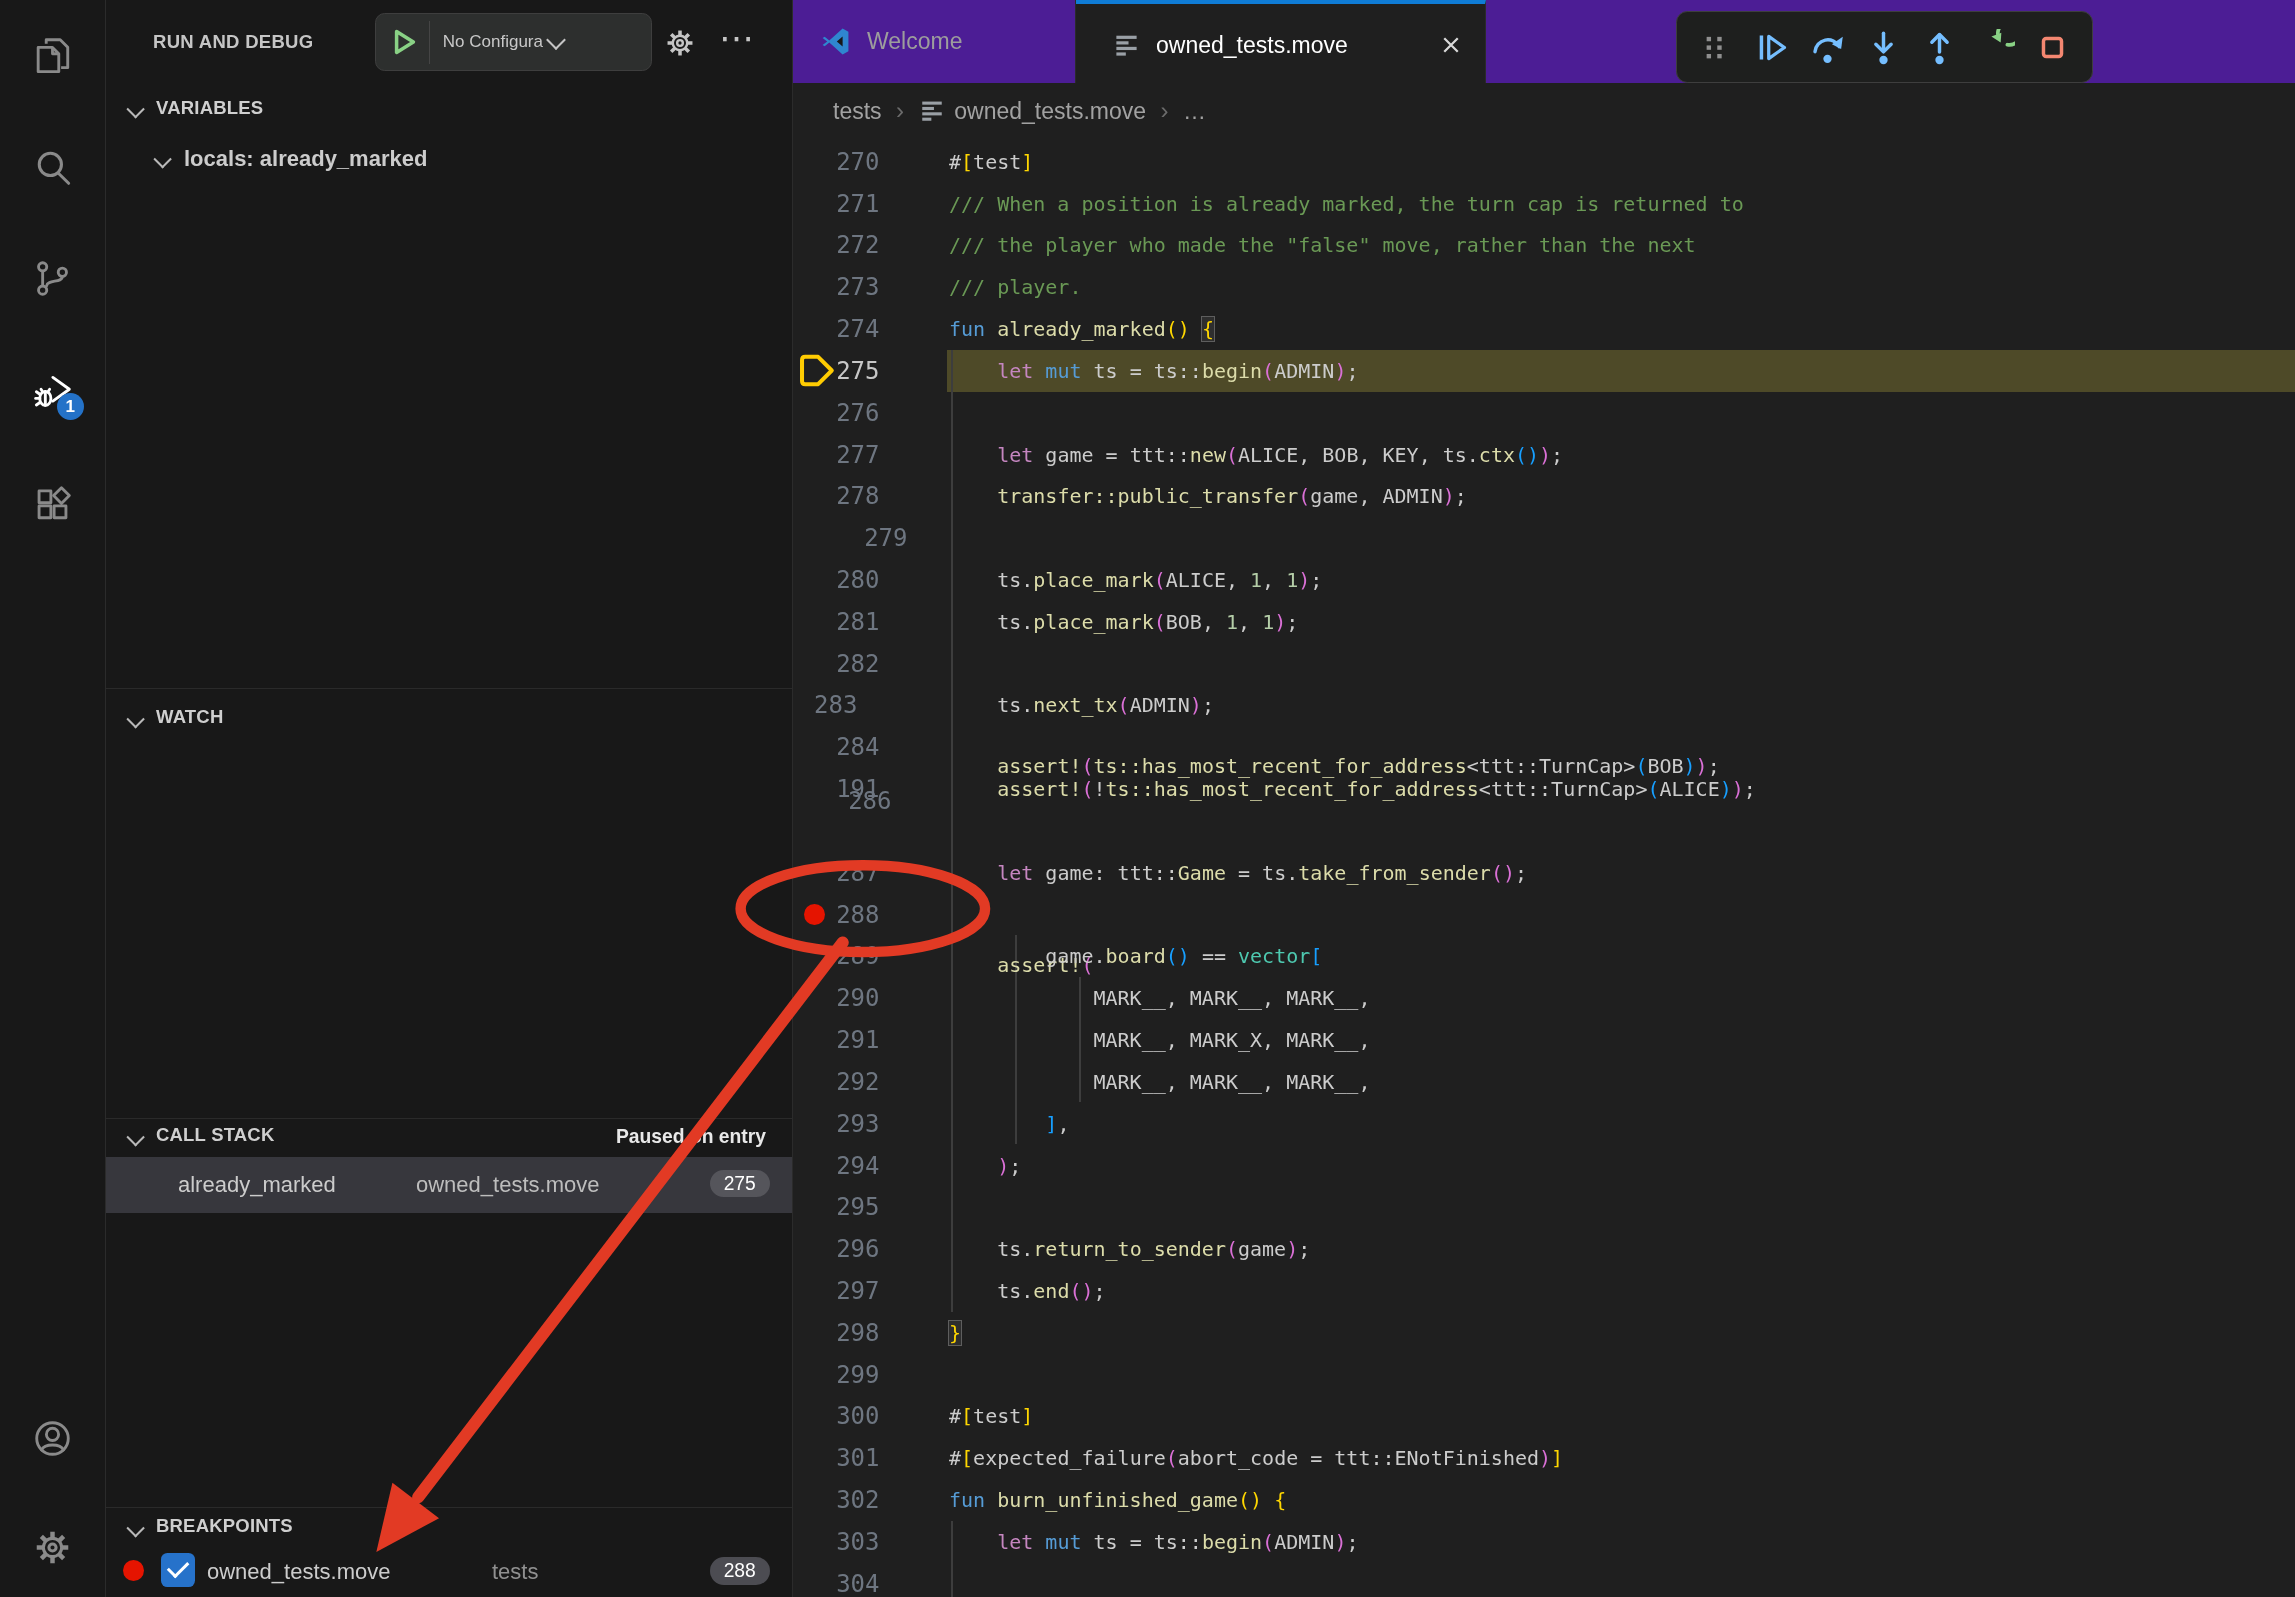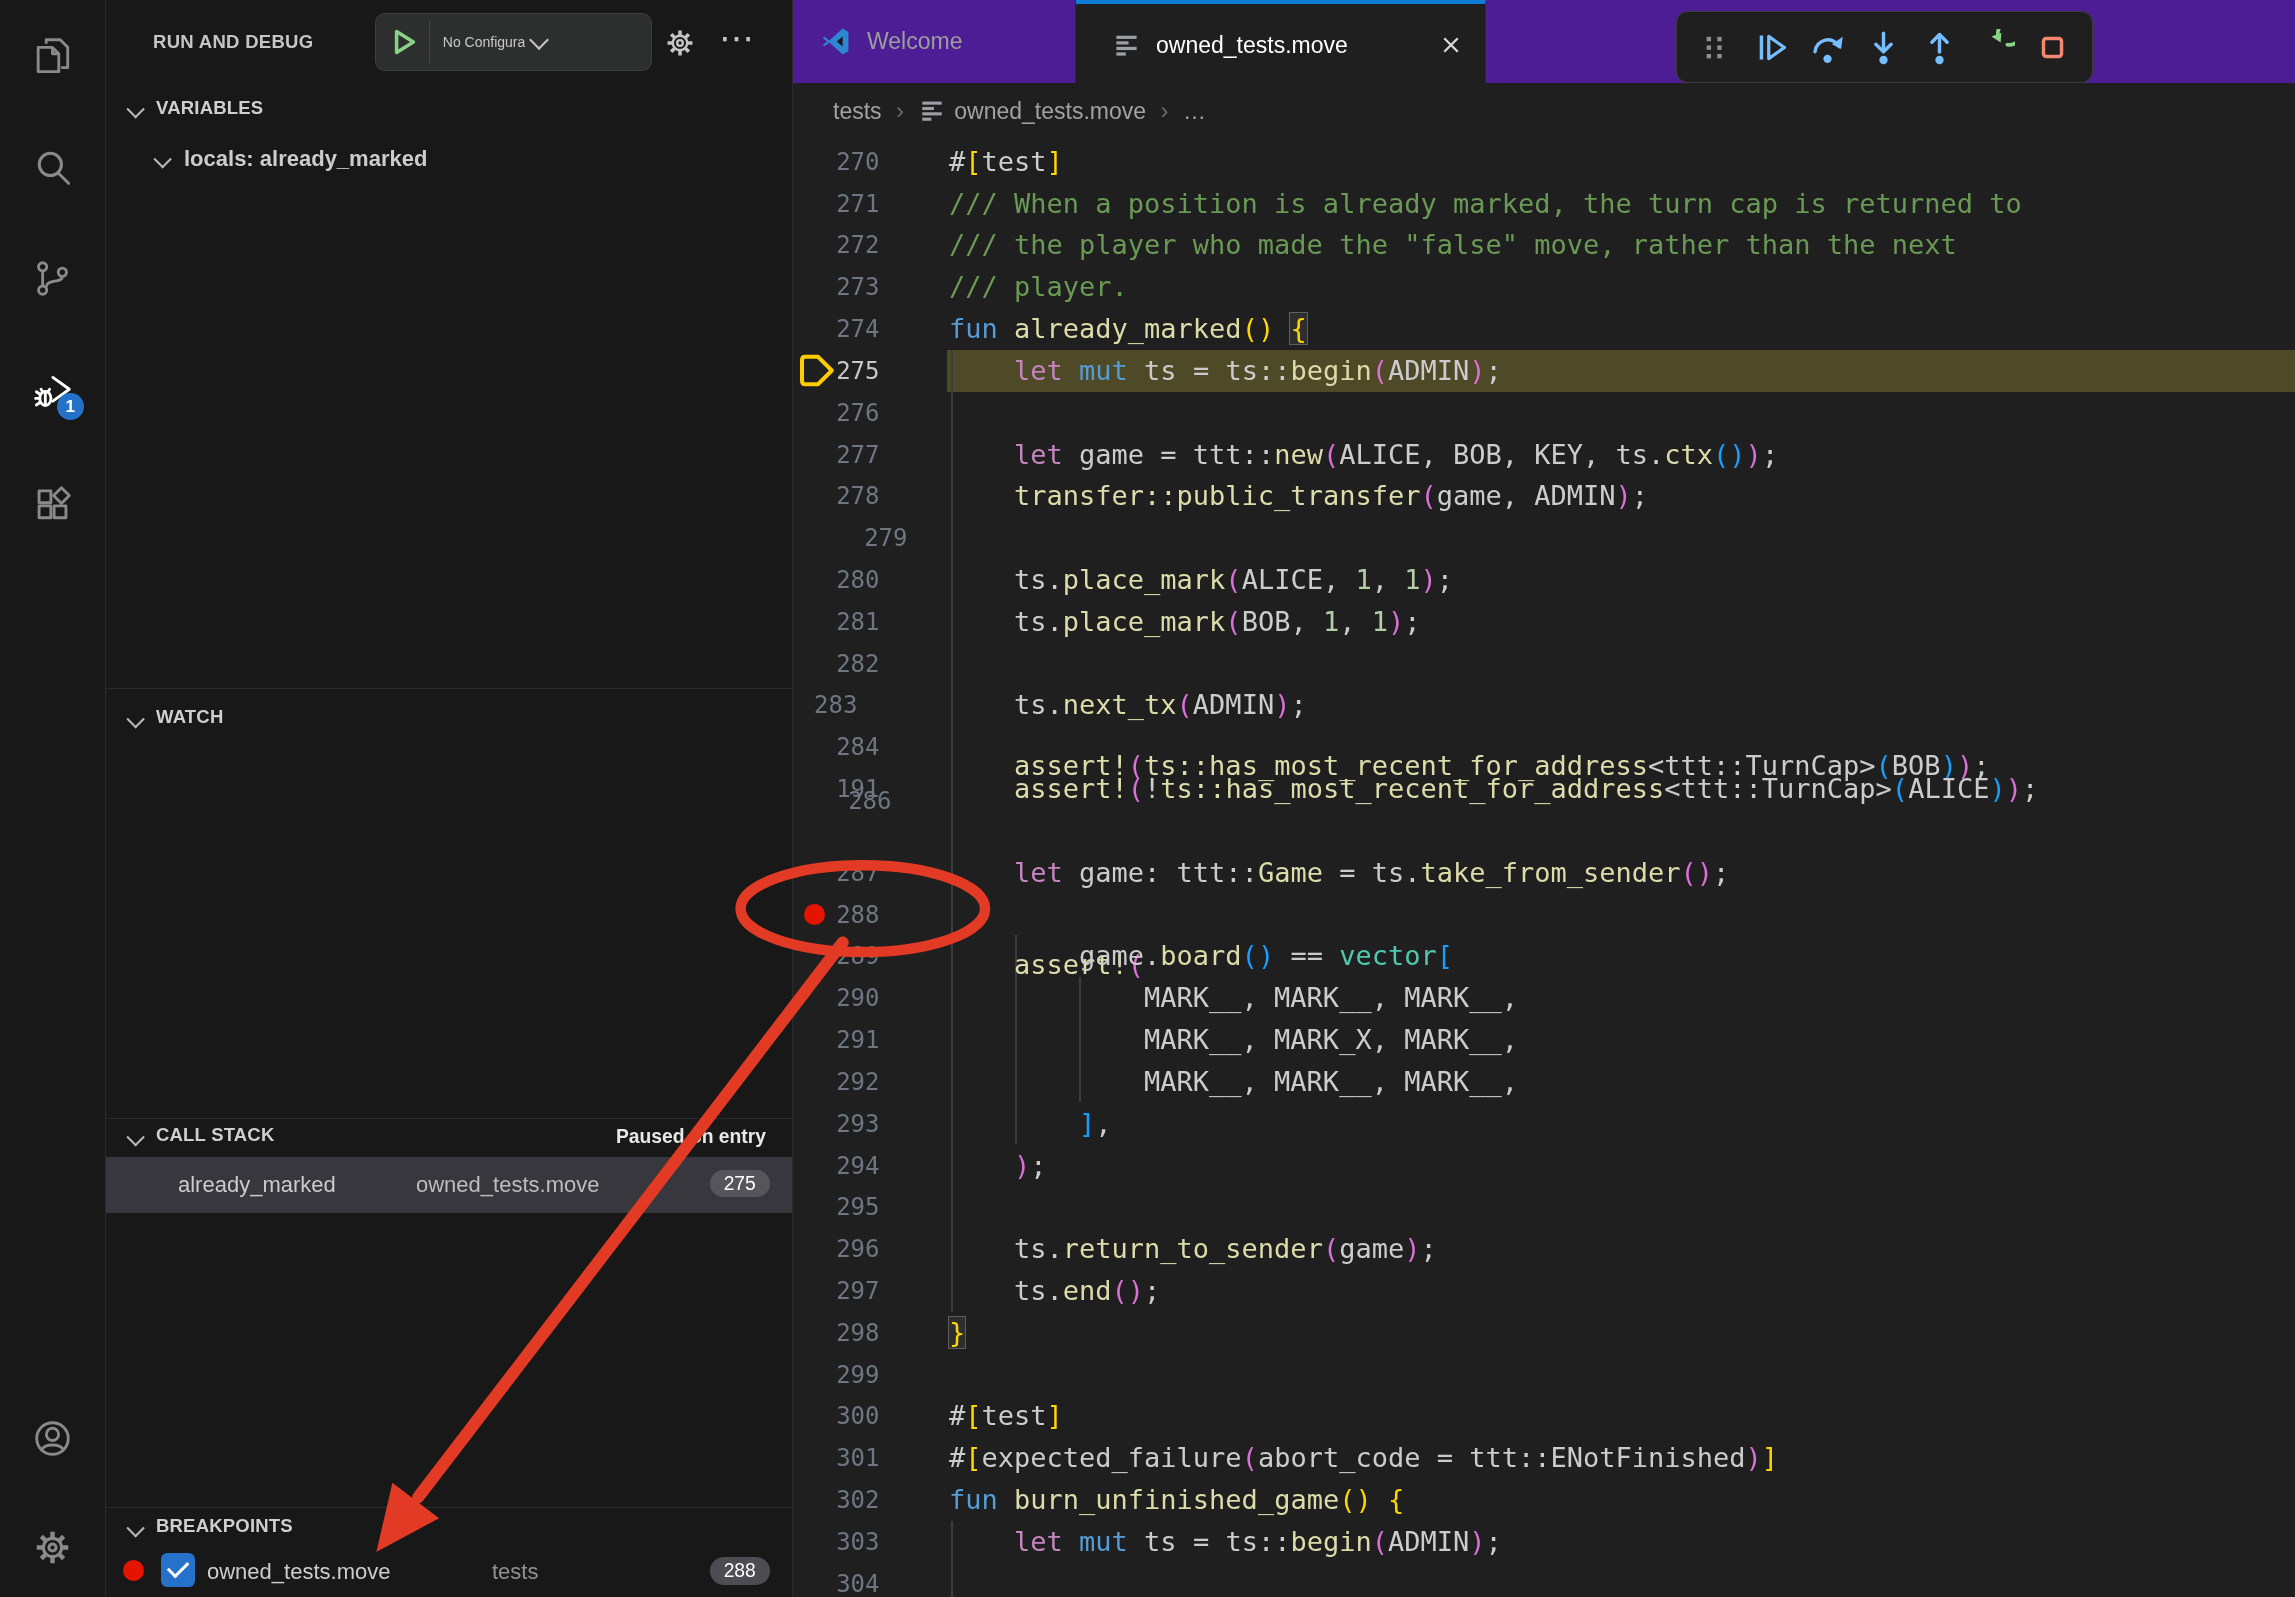--- a/index.html
+++ b/index.html
@@ -13,21 +13,21 @@
   .act-icon svg{width:43px;height:43px;}
   .badge-blue{position:absolute;right:-9.7px;bottom:-6.4px;width:27px;height:27px;border-radius:50%;
       background:#2472c8;color:#fff;font-size:17px;font-weight:bold;display:flex;align-items:center;justify-content:center;}
 
   
   #sidebar{left:106px;top:0;width:686px;height:1597px;background:#181818;border-right:0.8px solid #2b2b2b;}
   .side-title{position:absolute;left:47px;top:31px;font-size:18.5px;font-weight:600;letter-spacing:0.3px;color:#c5c5c5;}
   #config-pill{position:absolute;left:269px;top:13px;width:275px;height:56px;background:#2d2f2e;
       border:0.8px solid #3e3e3e;border-radius:9.7px;display:flex;align-items:center;}
   #config-pill .divider{width:0.8px;height:43px;background:#454545;margin-left:9.7px;}
-  #config-label{margin-left:13px;font-size:14px;color:#c8c8c8;white-space:nowrap;overflow:hidden;max-width:161px;}
+  #config-label{margin-left:13px;font-size:17px;color:#c8c8c8;white-space:nowrap;overflow:hidden;max-width:161px;}
   .chev{display:inline-block;width:12px;height:12px;border-left:2.4px solid #c5c5c5;border-bottom:2.4px solid #c5c5c5;
       transform:rotate(-45deg);}
   .sec-chev{position:absolute;left:22.5px;width:10.5px;height:10.5px;border-left:2px solid #b9b9b9;border-bottom:2px solid #b9b9b9;transform:rotate(-45deg);}
   .sec-label{position:absolute;left:50px;font-size:18.5px;font-weight:700;letter-spacing:0.2px;color:#cfcfcf;}
   .sec-divider{position:absolute;left:0;width:686px;height:0.8px;background:#2a2a2a;}
   .row-text{font-size:22px;color:#cccccc;}
   .badge-pill{position:absolute;background:#55555b;color:#fff;font-size:19.3px;border-radius:17.7px;
       padding:4px 13.7px;line-height:1;}
   #stack-row{position:absolute;left:0;top:1157px;width:686px;height:56px;background:#37373d;}
   #bp-row{position:absolute;left:0;top:1551px;width:686px;height:47px;}
@@ -48,21 +48,21 @@
   #debug-toolbar{left:1676px;top:11.3px;width:417px;height:72px;background:#1e1f1e;border:1.6px solid #3e3e3e;
       border-radius:11.3px;display:flex;align-items:center;padding:0 19.3px;gap:19.3px;z-index:20;box-sizing:border-box;}
   .dbg-btn{width:37px;height:37px;}
   .dbg-btn svg{width:37px;height:37px;}
 
   
   #code-area{left:793px;top:138px;width:1502px;height:1459px;}
   .gutter-num{position:absolute;left:792px;width:102px;height:42px;text-align:right;padding-right:14.5px;box-sizing:border-box;
       font-family:"DejaVu Sans Mono",monospace;font-size:24px;line-height:42px;color:#6e7681;z-index:3;}
   .gutter-num.current{color:#c7c7c7;}
-  .code-line{position:absolute;left:949px;height:42px;font-family:"DejaVu Sans Mono",monospace;font-size:27px;
+  .code-line{position:absolute;left:949px;height:42px;font-family:"DejaVu Sans Mono",monospace;font-size:20px;
       line-height:42px;white-space:pre;z-index:3;}
   #current-line-highlight{left:947px;top:488px;width:1348px;height:42px;background:#4e4a28;z-index:1;}
   .indent-guide{position:absolute;width:1.6px;background:#3d3d3d;z-index:2;}
   #gutter-breakpoint{left:804px;top:1042px;width:21px;height:21px;border-radius:50%;background:#e51400;z-index:4;}
   #exec-marker{left:798px;top:491px;z-index:4;}
   .tk-fg{color:#cccccc}.tk-kw1{color:#c586c0}.tk-kw2{color:#569cd6}.tk-fn{color:#dcdcaa}
   .tk-type{color:#4ec9b0}.tk-num{color:#b5cea8}.tk-com{color:#6a9955}
   .tk-b1{color:#ffd700}.tk-b2{color:#da70d6}.tk-b3{color:#179fff}
   .tk-b1m{color:#ffd700;outline:1.6px solid #5e5e5e;background:rgba(90,90,90,.25);}
 

